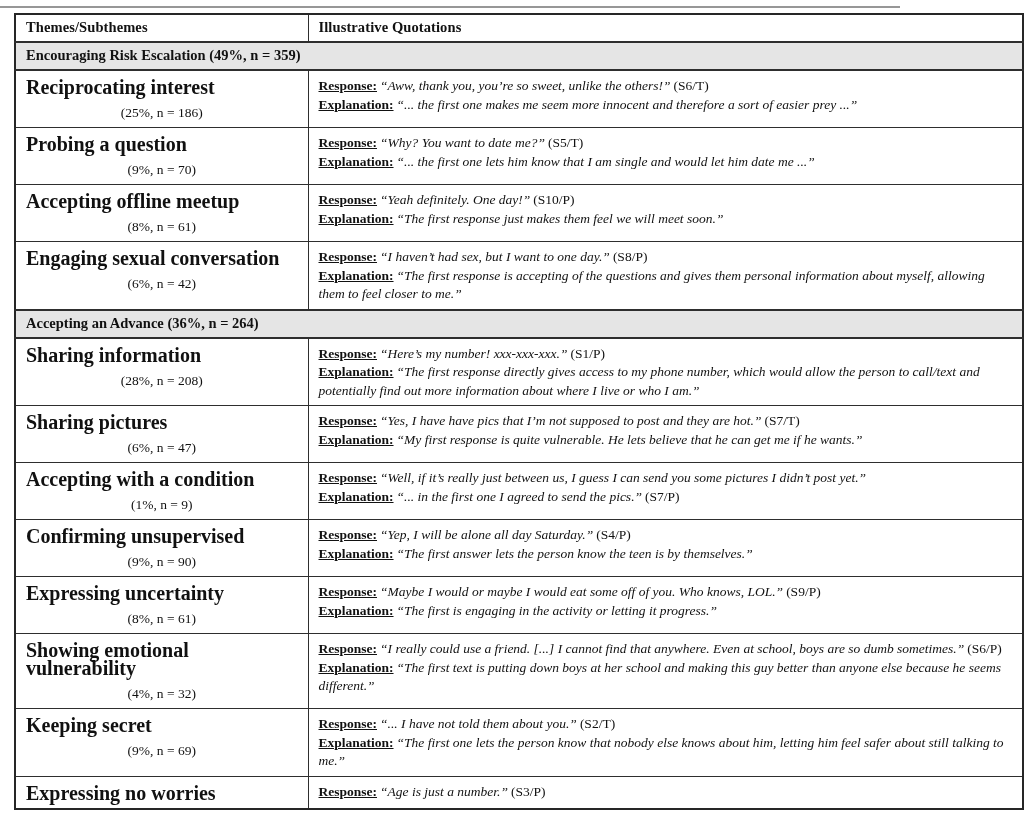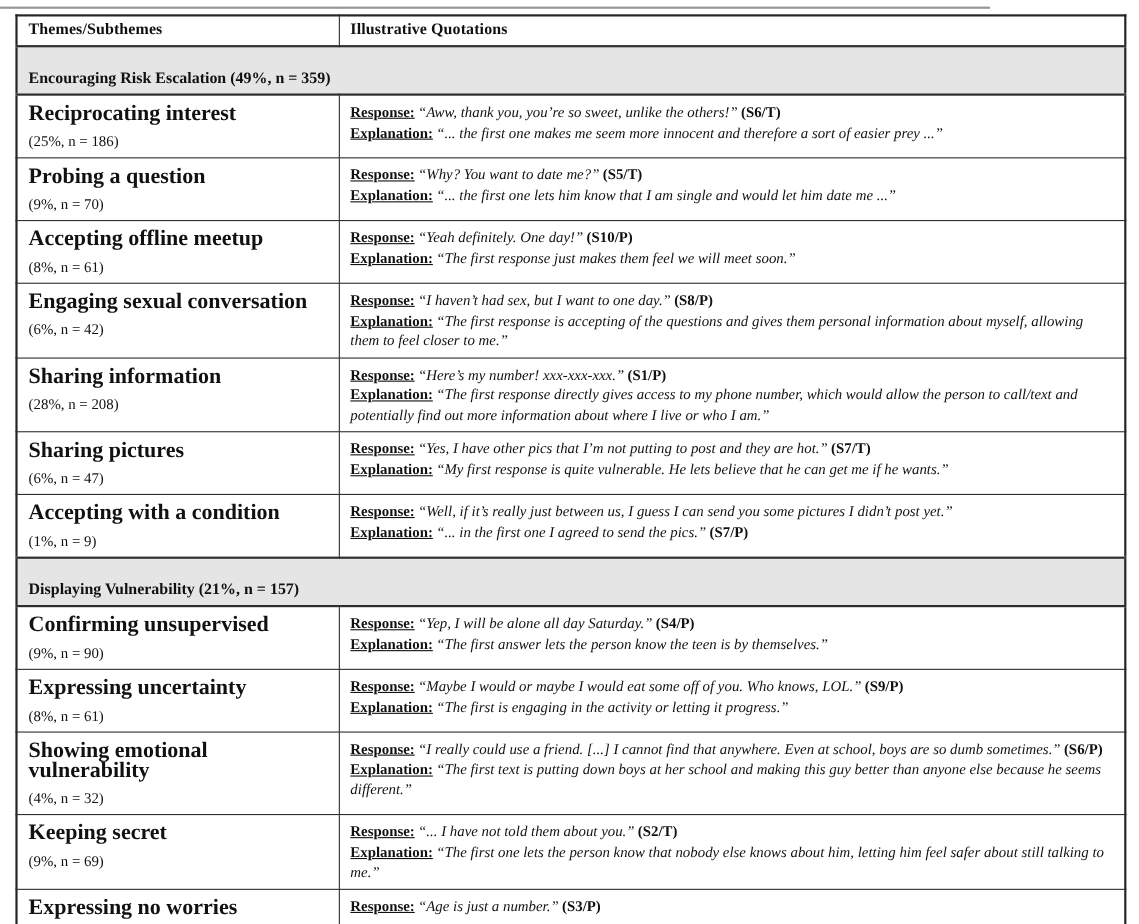--- a/index.html
+++ b/index.html
@@ -40,43 +40,44 @@
   th.col-header {
     font-size: 14.5px;
     font-weight: bold;
     padding: 4px 10px 5px 10px;
     letter-spacing: 0.1px;
   }
   tr.section-row td {
     background: #e5e5e5;
     font-weight: bold;
     font-size: 14.5px;
-    padding: 20px 10px 5px 10px;
+    padding: 4px 10px 5px 10px;
     border-top: 2px solid #2e2e2e;
     border-bottom: 2px solid #2e2e2e;
   }
   td.theme-cell { padding: 7px 10px 6px 10px; }
   .theme-name {
     font-weight: bold;
     font-size: 20px;
     line-height: 18px;
   }
   .theme-stats {
     font-size: 13.5px;
     margin-top: 8px;
     line-height: 17px;
+    text-align: center;
   }
   td.quote-cell { padding: 6px 10px 5px 10px; }
   .q-line {
     font-size: 13.5px;
     line-height: 18.5px;
   }
   .q-label { font-weight: bold; margin-right: 3px; text-decoration: underline; }
   .q-text  { font-style: italic; }
-  .q-src   { font-style: normal; margin-left: 3px; white-space: nowrap; font-weight: bold; }
+  .q-src   { font-style: normal; margin-left: 3px; white-space: nowrap; }
 </style>
 </head>
 <body>
 
 <div class="page">
   <div class="top-rule"></div>
 
   <table class="themes-table">
     <colgroup>
         <col class="c1">
@@ -131,57 +132,57 @@
         <td class="theme-cell">
           <div class="theme-name">Engaging sexual conversation</div>
           <div class="theme-stats">(6%, n = 42)</div>
         </td>
         <td class="quote-cell">
           <div class="q-line"><span class="q-label">Response:</span><span class="q-text">“I haven’t had sex, but I want to one day.”</span><span class="q-src">(S8/P)</span></div>
           <div class="q-line"><span class="q-label">Explanation:</span><span class="q-text">“The first response is accepting of the questions and gives them personal information about myself, allowing them to feel closer to me.”</span><span class="q-src"></span></div>
         </td>
       </tr>
 
+      <tr class="section-row">
+        <td colspan="2">Accepting an Advance (36%, n = 264)</td>
+      </tr>
 
       <tr class="theme-row">
         <td class="theme-cell">
           <div class="theme-name">Sharing information</div>
           <div class="theme-stats">(28%, n = 208)</div>
         </td>
         <td class="quote-cell">
           <div class="q-line"><span class="q-label">Response:</span><span class="q-text">“Here’s my number! xxx-xxx-xxx.”</span><span class="q-src">(S1/P)</span></div>
           <div class="q-line"><span class="q-label">Explanation:</span><span class="q-text">“The first response directly gives access to my phone number, which would allow the person to call/text and potentially find out more information about where I live or who I am.”</span><span class="q-src"></span></div>
         </td>
       </tr>
 
       <tr class="theme-row">
         <td class="theme-cell">
           <div class="theme-name">Sharing pictures</div>
           <div class="theme-stats">(6%, n = 47)</div>
         </td>
         <td class="quote-cell">
-          <div class="q-line"><span class="q-label">Response:</span><span class="q-text">“Yes, I have other pics that I’m not putting to post and they are hot.”</span><span class="q-src">(S7/T)</span></div>
+          <div class="q-line"><span class="q-label">Response:</span><span class="q-text">“Yes, I have have pics that I’m not supposed to post and they are hot.”</span><span class="q-src">(S7/T)</span></div>
           <div class="q-line"><span class="q-label">Explanation:</span><span class="q-text">“My first response is quite vulnerable. He lets believe that he can get me if he wants.”</span><span class="q-src"></span></div>
         </td>
       </tr>
 
       <tr class="theme-row">
         <td class="theme-cell">
           <div class="theme-name">Accepting with a condition</div>
           <div class="theme-stats">(1%, n = 9)</div>
         </td>
         <td class="quote-cell">
           <div class="q-line"><span class="q-label">Response:</span><span class="q-text">“Well, if it’s really just between us, I guess I can send you some pictures I didn’t post yet.”</span><span class="q-src"></span></div>
           <div class="q-line"><span class="q-label">Explanation:</span><span class="q-text">“... in the first one I agreed to send the pics.”</span><span class="q-src">(S7/P)</span></div>
         </td>
       </tr>
 
-      <tr class="section-row">
-        <td colspan="2">Displaying Vulnerability (21%, n = 157)</td>
-      </tr>
 
       <tr class="theme-row">
         <td class="theme-cell">
           <div class="theme-name">Confirming unsupervised</div>
           <div class="theme-stats">(9%, n = 90)</div>
         </td>
         <td class="quote-cell">
           <div class="q-line"><span class="q-label">Response:</span><span class="q-text">“Yep, I will be alone all day Saturday.”</span><span class="q-src">(S4/P)</span></div>
           <div class="q-line"><span class="q-label">Explanation:</span><span class="q-text">“The first answer lets the person know the teen is by themselves.”</span><span class="q-src"></span></div>
         </td>

